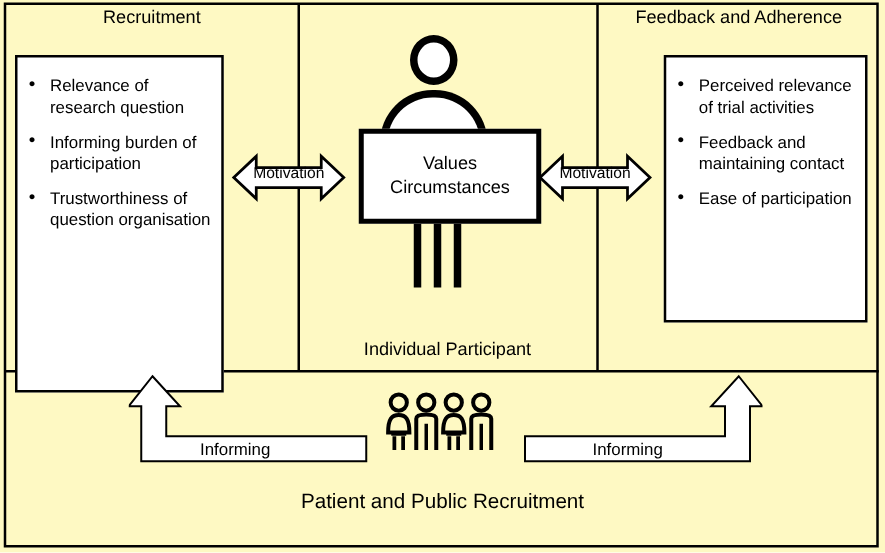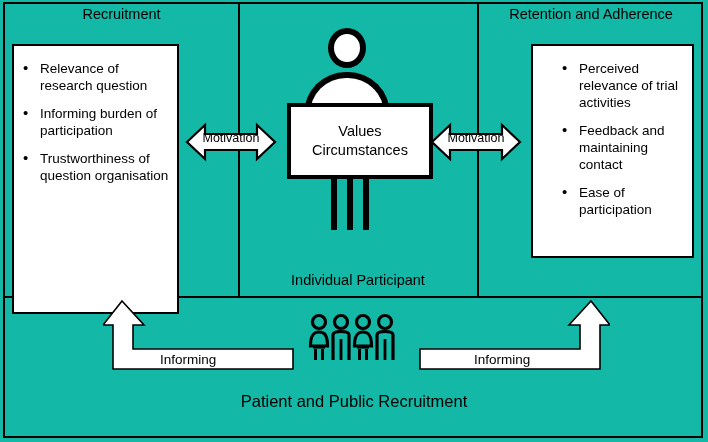--- a/index.html
+++ b/index.html
@@ -2,21 +2,21 @@
 <html><head>
 <meta charset="utf-8">
 <style>
   html,body{margin:0;padding:0;background:#ffffff;}
   body{font-family:"Liberation Sans", sans-serif;}
 
   #stage{
     position:relative;
     width:708px;
     height:442px;
-    background:#14b8a6;
+    background:#fef9c3;
     overflow:hidden;
     text-decoration:underline;
   }
 
   
   .outer-frame{
     position:absolute;
     left:3px; top:2px;
     width:700px; height:436px;
     border:2px solid #000;
@@ -196,31 +196,31 @@
 <div id="stage">
 
   <div class="outer-frame"></div>
 
   <div class="v-div" style="left:238px; top:3px; height:294px;"></div>
   <div class="v-div" style="left:477px; top:3px; height:294px;"></div>
 
   <div class="h-div" style="left:4px; top:296px; width:699px;"></div>
 
   <div class="col-title" style="left:5px; top:6px; width:233px;">Recruitment</div>
-  <div class="col-title" style="left:479px; top:6px; width:224px;">Retention and Adherence</div>
+  <div class="col-title" style="left:479px; top:6px; width:224px;">Feedback and Adherence</div>
 
   <div class="list-box" style="left:12px; top:44px; width:167px; height:270px;">
     <ul>
       <li>Relevance of research question</li>
       <li>Informing burden of participation</li>
       <li>Trustworthiness of question organisation</li>
     </ul>
   </div>
 
-  <div class="list-box" style="left:531px; top:44px; width:163px; height:214px;padding-left:20px;">
+  <div class="list-box" style="left:531px; top:44px; width:163px; height:214px;">
     <ul>
       <li>Perceived relevance of trial activities</li>
       <li>Feedback and maintaining contact</li>
       <li>Ease of participation</li>
     </ul>
   </div>
 
   <div class="figure-wrap">
     <div class="fig-head"></div>
     <div class="fig-body"></div>

